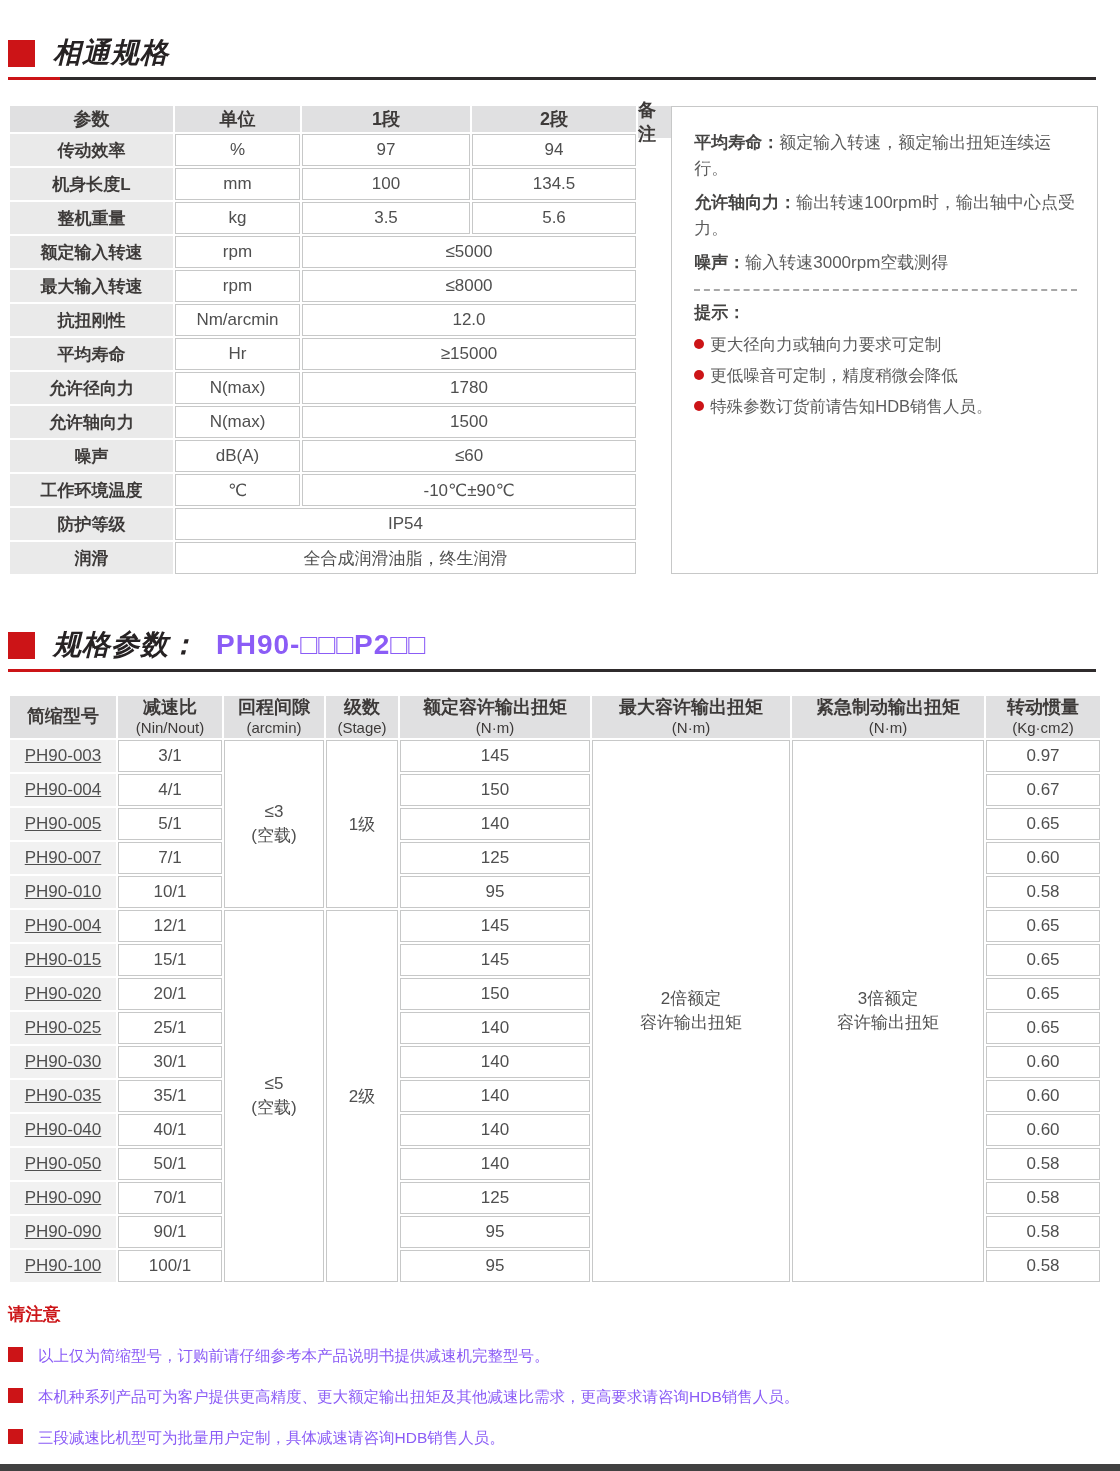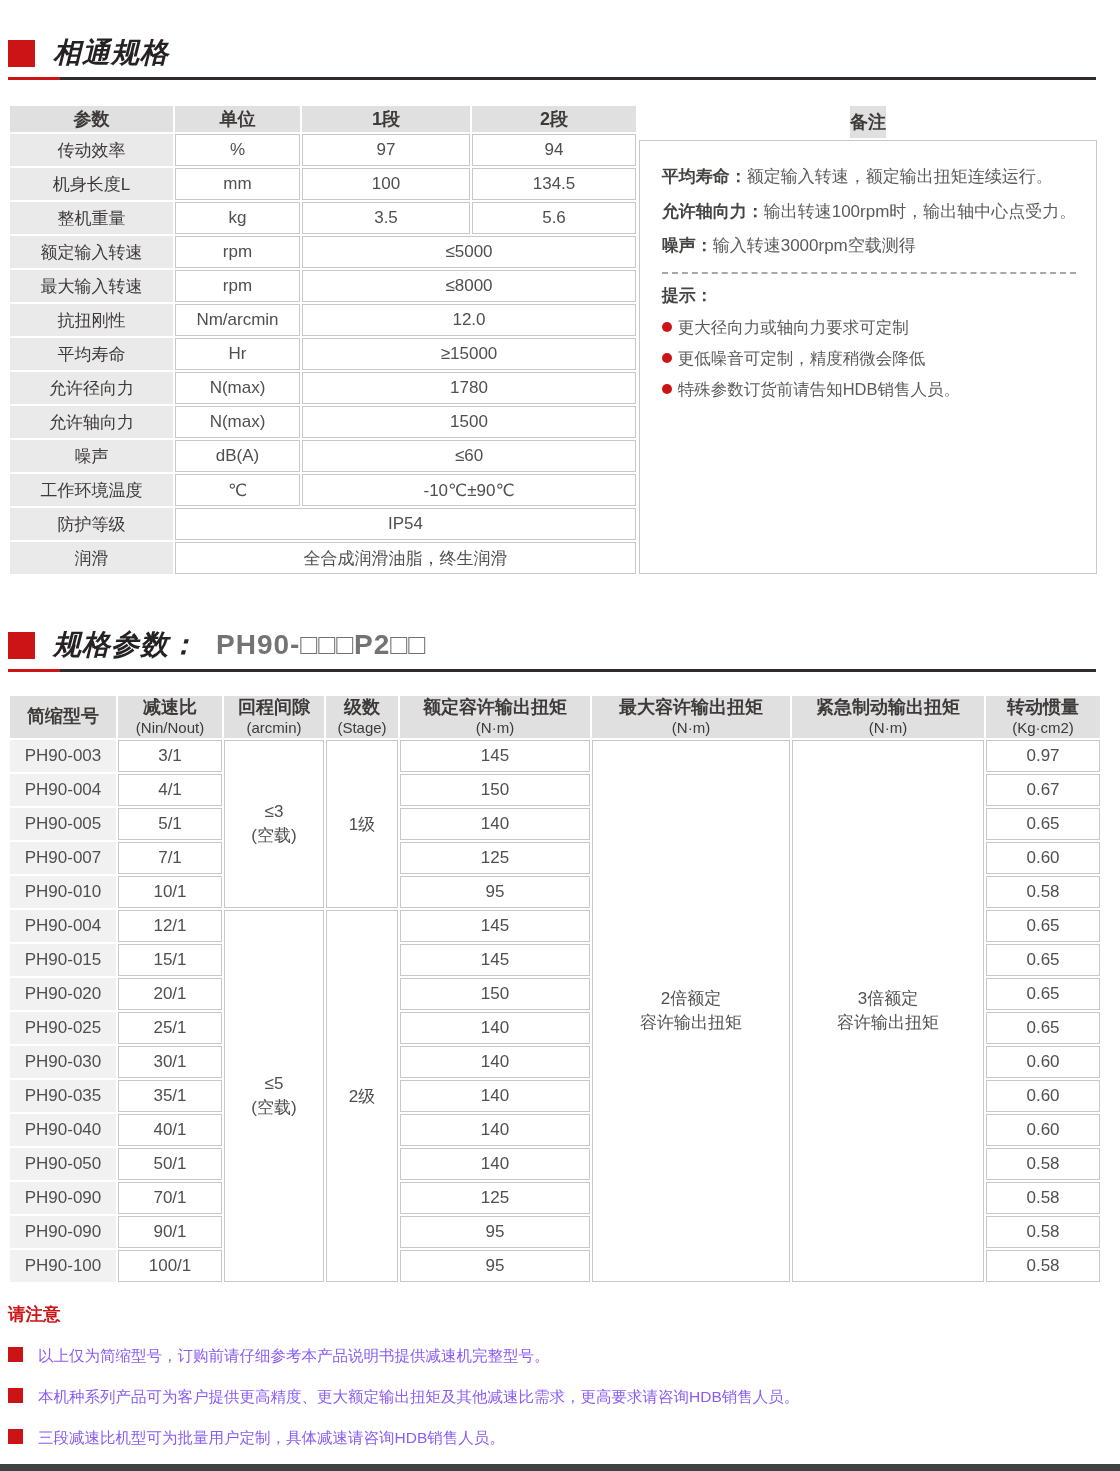--- a/index.html
+++ b/index.html
@@ -22,46 +22,46 @@
   
   .sec-head{display:flex;align-items:center;gap:18px;margin-bottom:0;}
   .red-sq{width:27px;height:27px;background:var(--red);flex:0 0 auto;}
   .sec-title{font-size:28px;font-weight:bold;color:#262223;letter-spacing:1px;white-space:nowrap;font-style:italic;}
   .sec-rule{height:3px;margin-top:5px;background:linear-gradient(to right,var(--red) 0 52px,var(--dark) 52px);}
 
   
   table{border-collapse:separate;border-spacing:2px;table-layout:fixed;}
   td{text-align:center;vertical-align:middle;}
   .h{background:var(--head-bg);font-weight:bold;color:var(--txt-dark);font-size:18px;height:20px;}
-  .lbl{background:var(--label-bg);font-weight:normal;color:var(--txt-dark);font-size:17px;height:32px;}
+  .lbl{background:var(--label-bg);font-weight:bold;color:var(--txt-dark);font-size:17px;height:32px;}
   .val{background:#fff;border:1px solid var(--cell-border);font-size:17px;color:var(--txt);height:32px;}
   .pre{white-space:pre-line;line-height:1.45;}
 
   
   .t1-wrap{display:flex;width:1090px;margin-top:24px;align-items:stretch;}
   .t1{width:626px;flex:0 0 auto;}
-  .notes-col{flex:1 1 auto;display:flex;flex-direction:column;padding:2px 0 2px 0;align-items:center;}
+  .notes-col{flex:1 1 auto;display:flex;flex-direction:row;padding:2px 0 2px 0;}
   .notes-head{height:32px;background:var(--head-bg);font-weight:bold;color:var(--txt-dark);font-size:18px;
               display:flex;align-items:center;justify-content:center;margin-bottom:2px;}
   .notes-body{flex:1 1 auto;border:1px solid var(--cell-border);padding:14px 20px 10px 22px;text-align:left;}
   .note-p{margin:9px 0;font-size:17px;line-height:1.5;color:#5b5b5b;}
   .note-p b{color:#454443;}
   .dashed{border-top:2px dashed #a8a8a8;margin:13px 0 9px;}
   .tips-title{font-weight:bold;color:#454443;margin:6px 0 8px;}
   .tip{display:flex;align-items:baseline;margin:7px 0;font-size:16.5px;color:#5b5b5b;line-height:1.45;}
   .dot{width:10px;height:10px;border-radius:50%;background:var(--red);flex:0 0 auto;margin-right:6px;position:relative;top:-1px;align-self:center;}
 
   
   .sec2{margin-top:50px;}
-  .model-code{font-size:28px;font-weight:bold;color:#737373;letter-spacing:1px;}
+  .model-code{font-size:28px;font-weight:bold;color:#8b5cf6;letter-spacing:1px;}
   .t2{width:1092px;margin-top:22px;}
   .h2{background:var(--head-bg);color:var(--txt-dark);padding:0 2px;}
   .h-main{font-size:18px;font-weight:bold;line-height:1.3;}
   .h-sub{font-size:15px;font-weight:normal;line-height:1.25;}
-  .model{background:var(--model-bg);font-size:17px;color:var(--txt);height:32px;}
+  .model{background:var(--model-bg);font-size:17px;color:var(--txt);height:32px;text-decoration:underline;}
 
   
   .attention{margin-top:18px;padding-left:0;}
   .attention-title{color:var(--red);font-weight:bold;font-size:17.5px;margin:0 0 4px 0;}
   .att-item{display:flex;align-items:flex-start;margin-top:19px;font-size:15.5px;color:#8b5cf6;line-height:1.4;}
   .att-sq{width:15px;height:15px;background:var(--red);flex:0 0 auto;margin-right:15px;margin-top:2px;}
 
   .bottom-bar{position:absolute;left:0;bottom:0;width:100%;height:7px;background:var(--bar);}
 </style>
 </head>

